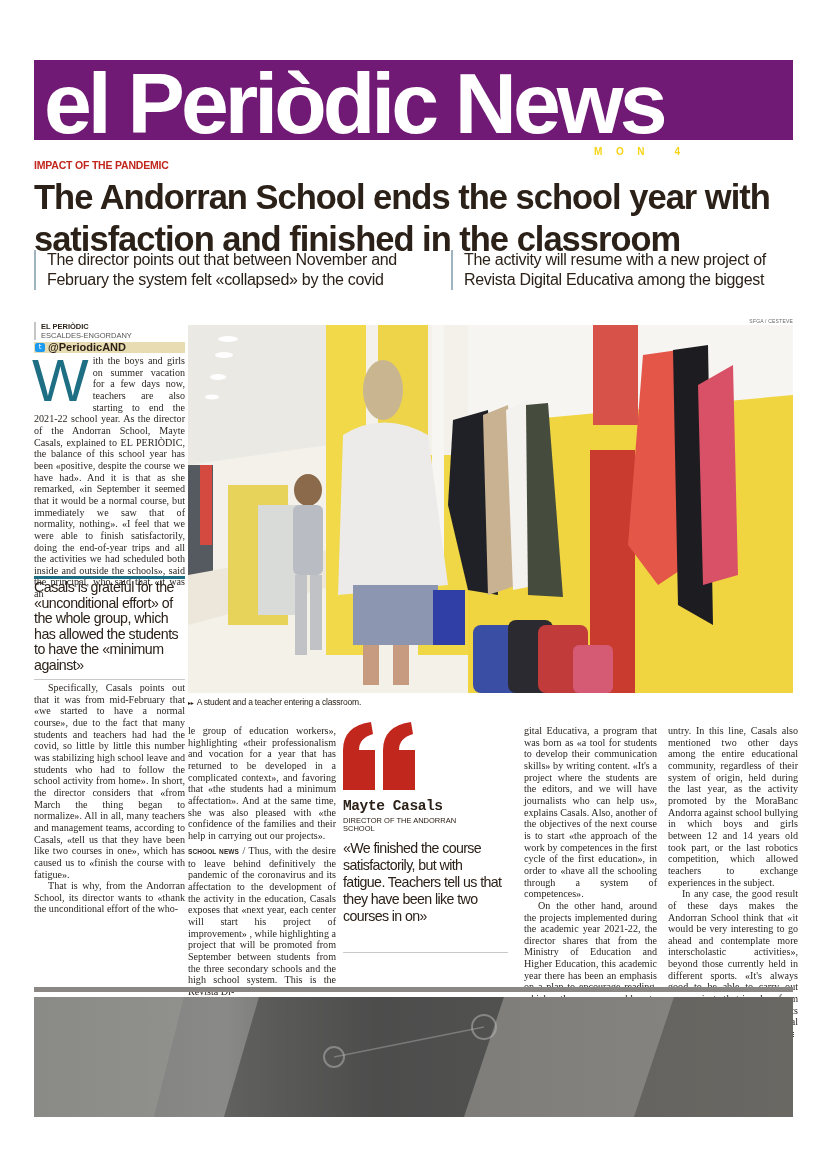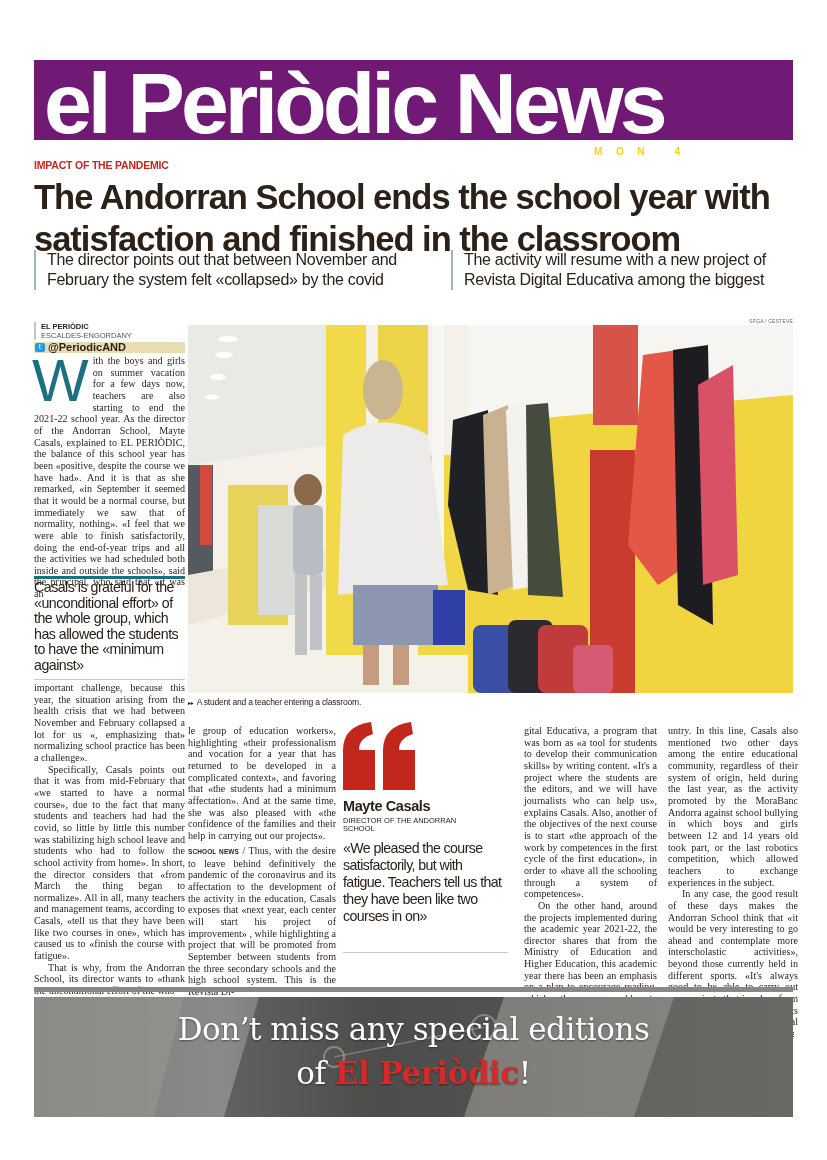--- a/index.html
+++ b/index.html
@@ -46,21 +46,21 @@
   #photo { left:188px; top:325px; width:605px; height:368px; overflow:hidden; background:#f2efe6; }
   #photo-caption { left:188px; top:697px; font-family:"Liberation Sans", sans-serif; font-size:8.5px; color:#2b2118; letter-spacing:-0.2px; }
   #photo-caption .arrows { font-size:6px; margin-right:3px; }
 
   #col2 { left:188px; top:725px; width:148px; }
   #col2-b { left:188px; top:845px; width:148px; }
   .kicker { font-family:"Liberation Sans", sans-serif; font-weight:bold; font-size:6.5px; letter-spacing:0.1px; }
 
   
   #quote-marks { left:341px; top:720px; width:80px; height:72px; }
-  #quote-name { left:343px; top:798px; font-family:Liberation Sans, sans-serif; font-weight:bold; font-size:14.5px; color:#2b2118; letter-spacing:-0.4px;text-align:center; }
+  #quote-name { left:343px; top:798px; font-family:Liberation Mono, monospace; font-weight:bold; font-size:14.5px; color:#2b2118; letter-spacing:-0.4px;text-align:center; }
   #quote-role { left:343px; top:817px; width:140px; font-family:"Liberation Sans", sans-serif; font-size:7.5px; line-height:8px; color:#2b2118; }
   #quote-text { left:343px; top:840px; width:160px; font-family:"Liberation Sans", sans-serif; font-size:14.2px; line-height:16.9px; color:#2b2118; letter-spacing:-0.6px; }
   #quote-rule { left:343px; top:952px; width:165px; height:1px; background:#c9c9c9; }
 
   #col4 { left:524px; top:725px; width:133px; }
   #col5 { left:668px; top:725px; width:130px; }
   .end-mark { display:inline-block; width:8px; height:6px; background:repeating-linear-gradient(#444 0 1px, transparent 1px 2px); vertical-align:middle; margin-left:2px; }
 
   
   #banner-rule { left:34px; top:987px; width:759px; height:5px; background:#8a8784; }
@@ -98,21 +98,20 @@
   <span>ith the boys and girls on summer vacation for a few days now, teachers are also starting to end the 2021-22 school year. As the director of the Andorran School, Mayte Casals, explained to EL PERIÒDIC, the balance of this school year has been «positive, despite the course we have had». And it is that as she remarked, «in September it seemed that it would be a normal course, but immediately we saw that of normality, nothing». «I feel that we were able to finish satisfactorily, doing the end-of-year trips and all the activities we had scheduled both inside and outside the schools», said the principal, who said that «it was an</span>
 </div>
 
 <div id="pullquote-rule-top" class="abs"></div>
 <div id="pullquote" class="abs">
   <b>Casals is grateful</b><span> for the «unconditional effort» of the whole group, which has allowed the students to have the «minimum against»</span>
 </div>
 <div id="pullquote-rule-bottom" class="abs"></div>
 
 <div id="col1-bottom" class="abs body-text">
-  <p class="noindent">important challenge, because this year, the situation arising from the health crisis that we had between November and February collapsed a lot for us «, emphasizing that» normalizing school practice has been a challenge».</p>
   <p>Specifically, Casals points out that it was from mid-February that «we started to have a normal course», due to the fact that many students and teachers had had the covid, so little by little this number was stabilizing high school leave and students who had to follow the school activity from home». In short, the director considers that «from March the thing began to normalize». All in all, many teachers and management teams, according to Casals, «tell us that they have been like two courses in one», which has caused us to «finish the course with fatigue».</p>
   <p>That is why, from the Andorran School, its director wants to «thank the unconditional effort of the who-</p>
 </div>
 
 <div id="photo-credit" class="abs">SFGA / CESTEVE</div>
 <div id="photo" class="abs">
   <svg width="605" height="368" viewBox="0 0 605 368">
 
     <rect x="0" y="0" width="605" height="368" fill="#f3f1ea"></rect>
 
@@ -180,21 +179,21 @@
 </div>
 
 <div id="quote-marks" class="abs">
   <svg width="80" height="72" viewBox="0 0 80 72">
     <path d="M2,70 L2,30 Q2,6 30,2 L32,14 Q18,18 18,30 L34,30 L34,70 Z" fill="#c1271c"></path>
     <path d="M42,70 L42,30 Q42,6 70,2 L72,14 Q58,18 58,30 L74,30 L74,70 Z" fill="#c1271c"></path>
   </svg>
 </div>
 <div id="quote-name" class="abs">Mayte Casals</div>
 <div id="quote-role" class="abs">DIRECTOR OF THE ANDORRAN SCHOOL</div>
-<div id="quote-text" class="abs">«We pleased the course satisfactorily, but with fatigue. Teachers tell us that they have been like two courses in on»</div>
+<div id="quote-text" class="abs">«We finished the course satisfactorily, but with fatigue. Teachers tell us that they have been like two courses in on»</div>
 <div id="quote-rule" class="abs"></div>
 
 <div id="col4" class="abs body-text">
   <p class="noindent">gital Educativa, a program that was born as «a tool for students to develop their communication skills» by writing content. «It's a project where the students are the editors, and we will have journalists who can help us», explains Casals. Also, another of the objectives of the next course is to start «the approach of the work by competences in the first cycle of the first education», in order to «have all the schooling through a system of competences».</p>
   <p>On the other hand, around the projects implemented during the academic year 2021-22, the director shares that from the Ministry of Education and Higher Education, this academic year there has been an emphasis on a plan to encourage reading, which they were able to accommodate the centers of all the educational systems of the co-</p>
 </div>
 
 <div id="col5" class="abs body-text">
   <p class="noindent">untry. In this line, Casals also mentioned two other days among the entire educational community, regardless of their system of origin, held during the last year, as the activity promoted by the MoraBanc Andorra against school bullying in which boys and girls between 12 and 14 years old took part, or the last robotics competition, which allowed teachers to exchange experiences in the subject.</p>
   <p><span>In any case, the good result of these days makes the Andorran School think that «it would be very interesting to go ahead and contemplate more interscholastic activities», beyond those currently held in different sports. «It's always good to be able to carry out new projects that involve, from different subjects, that students from the three educational systems can meet», she said.</span><span class="end-mark"></span></p>
@@ -204,15 +203,13 @@
 <div id="banner" class="abs">
   <svg width="759" height="120" viewBox="0 0 759 120" style="position:absolute;left:0;top:0;">
     <polygon points="0,0 150,0 120,120 0,120" fill="#9a9996" opacity="0.5"></polygon>
     <polygon points="225,0 470,0 430,120 190,120" fill="#3f3f40" opacity="0.55"></polygon>
     <polygon points="470,0 640,0 600,120 430,120" fill="#8f8d88" opacity="0.6"></polygon>
     <polygon points="640,0 759,0 759,120 600,120" fill="#5e5c57" opacity="0.6"></polygon>
     <circle cx="450" cy="30" r="12" fill="none" stroke="#bbb" stroke-width="2" opacity="0.5"></circle>
     <circle cx="300" cy="60" r="10" fill="none" stroke="#bbb" stroke-width="2" opacity="0.5"></circle>
     <line x1="300" y1="60" x2="450" y2="30" stroke="#bbb" stroke-width="1.5" opacity="0.4"></line>
   </svg>
-  <div id="banner-text-1">Don’t miss any special editions</div>
-  <div id="banner-text-2"><span>of </span><span id="banner-brand">El Periòdic</span><span>!</span></div>
 </div>
 
 </body></html>

